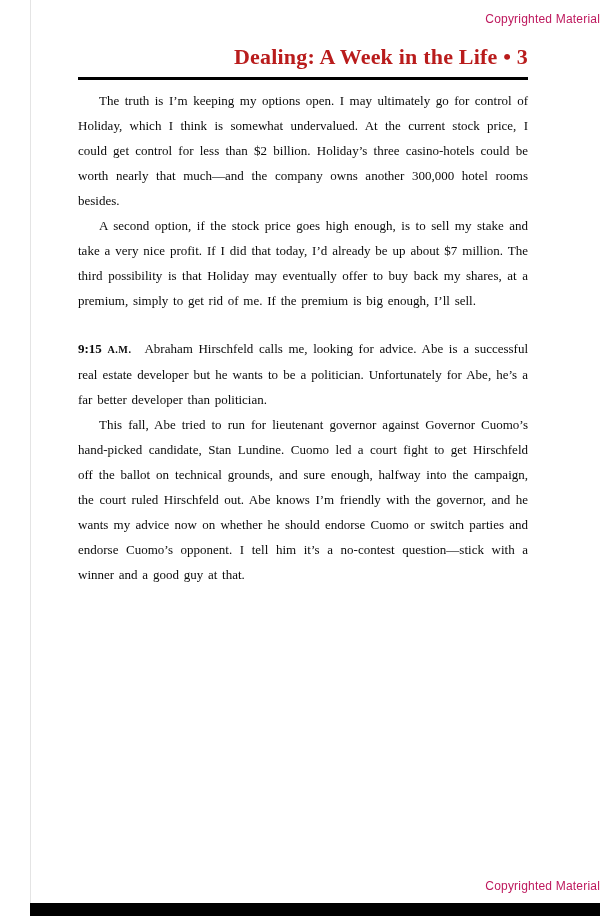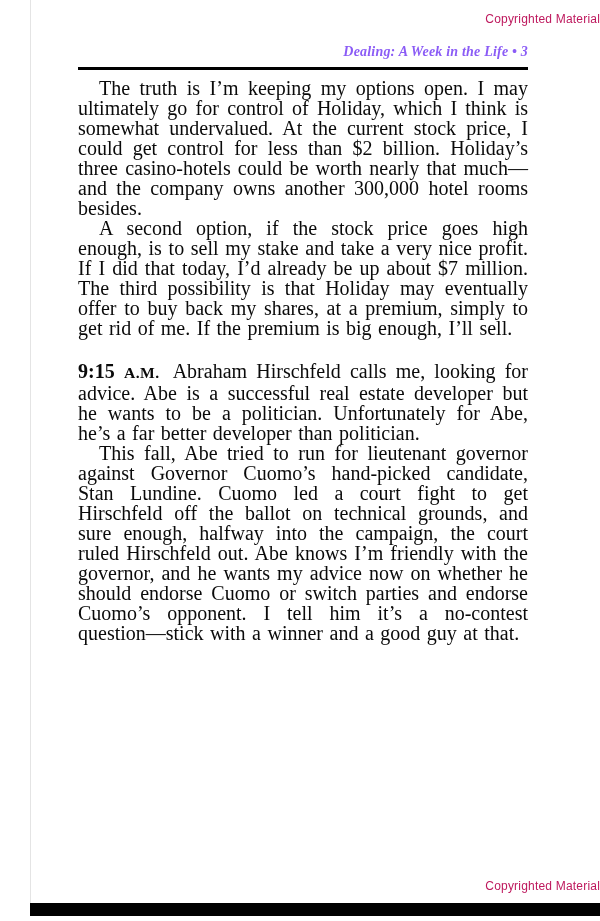--- a/index.html
+++ b/index.html
@@ -29,34 +29,33 @@
     .notice.bottom { top: 879px; }
     .content {
       position: absolute;
       left: 78px;
       width: 450px;
       top: 44px;
     }
     .running-head {
       text-align: right;
       font-weight: bold;
-      font-size: 14px;
+      font-size: 22px;
       letter-spacing: 0.2px;
-      color: #8b5cf6;
-      font-style: italic;
+      color: #b91c1c;
     }
     .rule {
       height: 2.5px;
       background: #000;
       margin-top: 7px;
     }
     .para {
       margin: 0;
-      font-size: 20px;
-      line-height: 20px;
+      font-size: 13px;
+      line-height: 25px;
       text-align: justify;
       text-indent: 21px;
       word-spacing: 1.5px;
     }
     .para.first { margin-top: 8px; }
     .para.section {
       margin-top: 23px;
       text-indent: 0;
     }
     .lead { font-weight: bold; }

